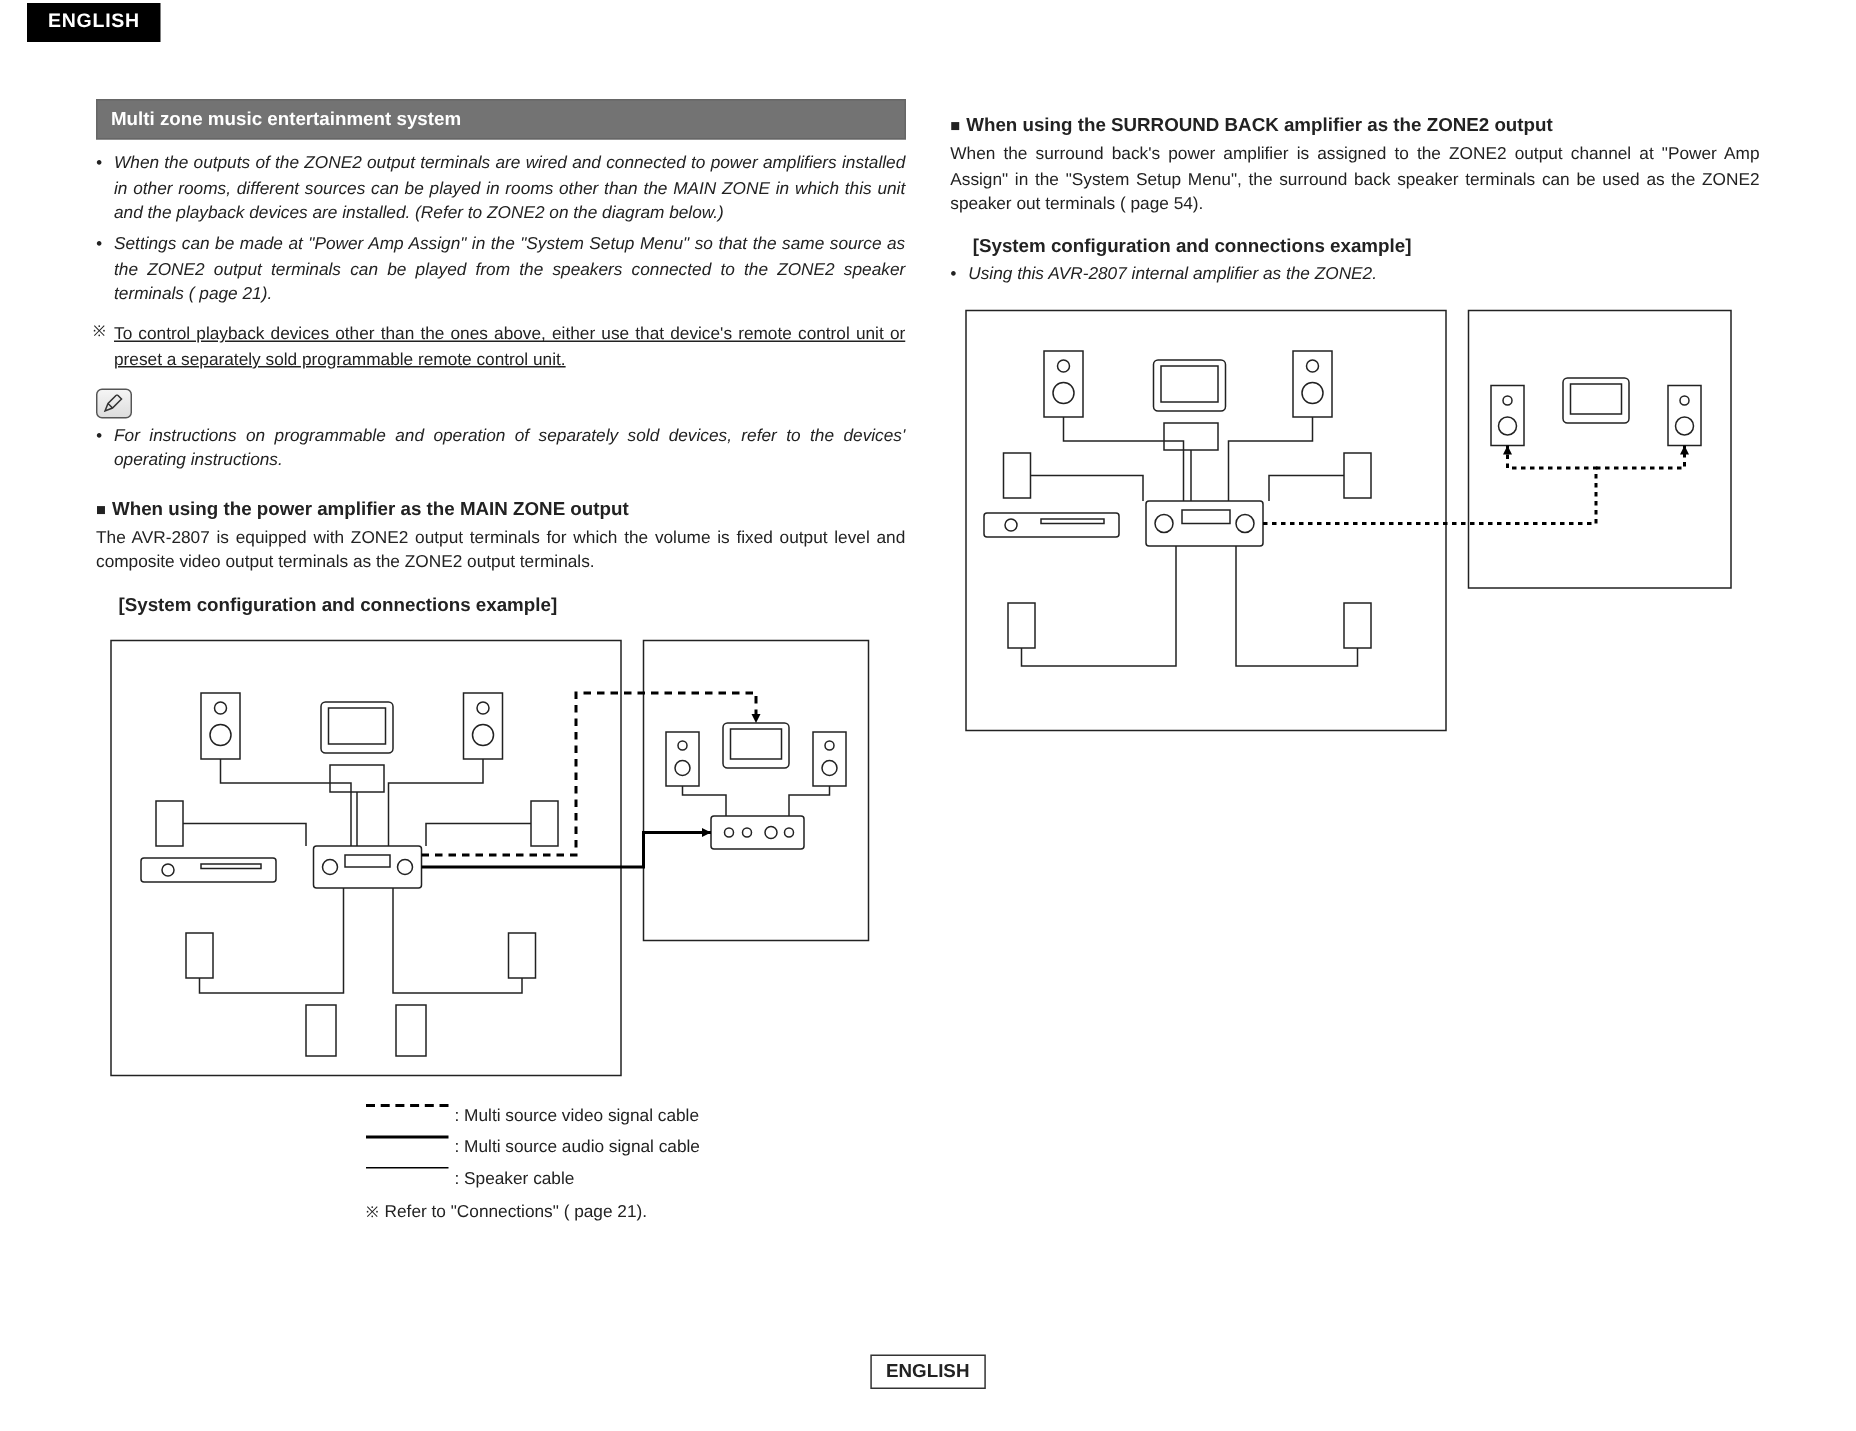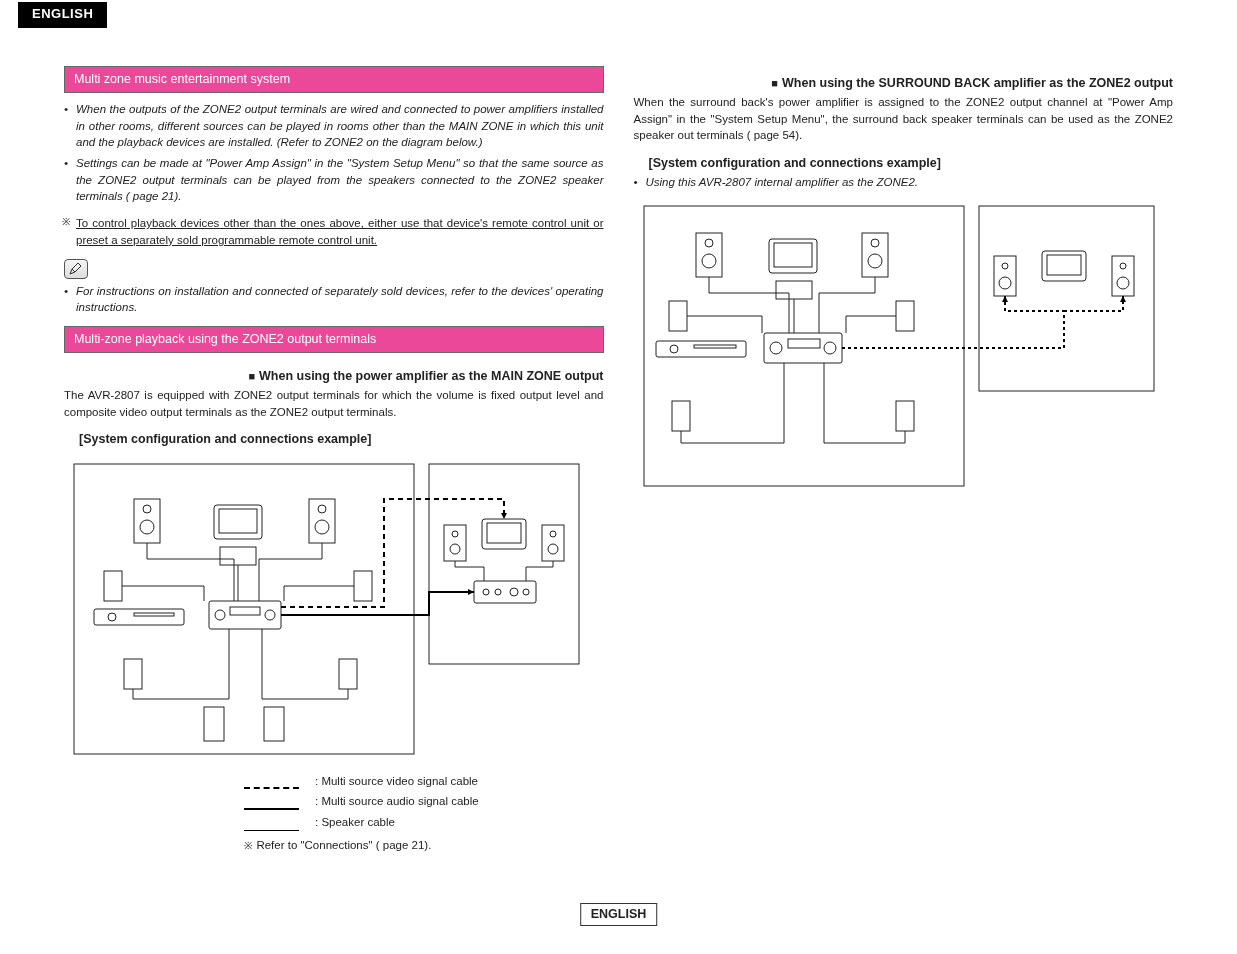--- a/index.html
+++ b/index.html
@@ -44,24 +44,24 @@
     left: 64px;
     right: 64px;
     display: flex;
     gap: 30px;
   }
   .col {
     flex: 1 1 50%;
     min-width: 0;
   }
   .grey-bar {
-    background: #ec4899;
+    background: #737373;
     border: 1px solid #666;
     color: #fff;
-    font-weight: normal;
+    font-weight: bold;
     font-size: 12.5px;
     padding: 3px 9px 4px 9px;
     margin: 6px 0 8px 0;
   }
   ul.bul {
     list-style: none;
     margin: 0 0 10px 0;
     padding: 0;
     font-style: italic;
   }
@@ -100,40 +100,39 @@
     display: flex;
     align-items: center;
     justify-content: center;
     font-size: 12px;
     margin-bottom: 4px;
   }
   .sub-head {
     font-weight: bold;
     font-size: 12.5px;
     margin: 14px 0 2px 0;
-    text-align: right;
   }
   .sub-head .sq { font-size: 11px; margin-right:4px;}
   .brkt { font-weight: bold; font-size: 12.5px; margin: 10px 0 2px 0; padding-left: 15px;}
   p.body { margin: 0 0 6px 0; text-align: justify;}
 
   
   .diagram-wrap {
     margin-top: 10px;
   }
   svg { display:block; }
 
   .legend {
     margin: 14px 0 0 180px;
     font-size: 11.5px;
   }
   .legend-row {
     display: flex;
-    align-items: flex-end;
-    gap: 16px;
+    align-items: flex-start;
+    gap: 4px;
     margin-bottom: 4px;
   }
   .leg-line {
     width: 55px;
     height: 0;
     border-top-width: 2px;
     border-top-color: #000;
   }
   .leg-dash { border-top-style: dashed; }
   .leg-solid { border-top-style: solid; }
@@ -158,24 +157,23 @@
       </ul>
 
       <div class="note-x">To control playback devices other than the ones above, either use that device's remote control unit or preset a separately sold programmable remote control unit.</div>
 
       <div class="pencil-box">
         <svg width="14" height="12" viewBox="0 0 14 12">
             <path d="M1 11 L3 6 L9 0 L12 3 L6 9 L1 11 Z M3 6 L6 9" fill="none" stroke="#333" stroke-width="1"></path>
           </svg>
       </div>
       <ul class="bul">
-        <li>For instructions on installation and connected of separately sold devices, refer to the devices' operating instructions.</li>
+        <li>For instructions on programmable and operation of separately sold devices, refer to the devices' operating instructions.</li>
       </ul>
 
-      <div class="grey-bar">Multi-zone playback using the ZONE2 output terminals</div>
 
       <div class="sub-head"><span class="sq">■</span><span>When using the power amplifier as the MAIN ZONE output</span></div>
       <p class="body">The AVR-2807 is equipped with ZONE2 output terminals for which the volume is fixed output level and composite video output terminals as the ZONE2 output terminals.</p>
 
       <div class="brkt">[System configuration and connections example]</div>
 
       <div class="diagram-wrap">
         <svg width="520" height="300" viewBox="0 0 520 300">
 
           <rect x="10" y="5" width="340" height="290" fill="none" stroke="#222" stroke-width="1"></rect>

